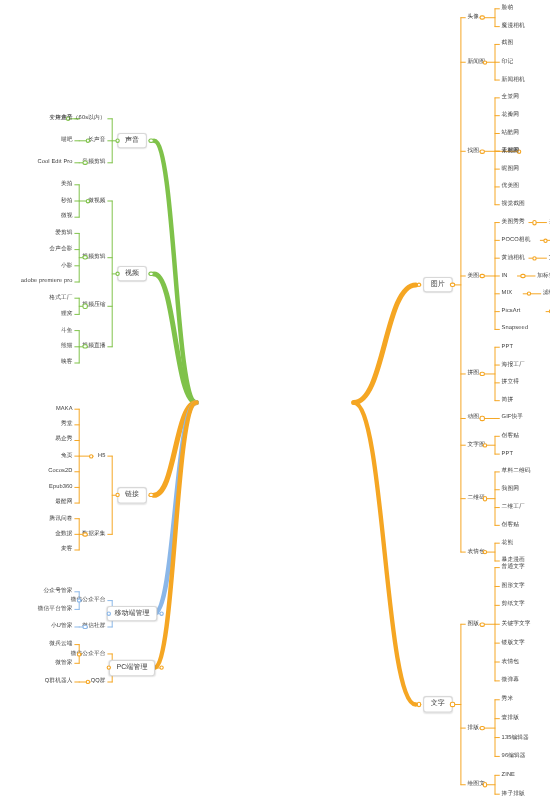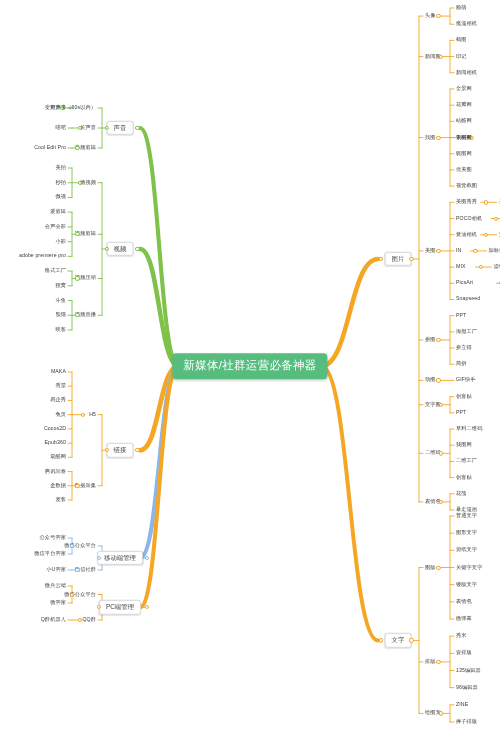--- a/index.html
+++ b/index.html
@@ -419,14 +419,13 @@
       <div class="handle o" style="left: 438.4px; top: 661.917px;"></div>
       <div class="node right" style="left: 456px; top: 636.167px;">秀米</div>
       <div class="node right" style="left: 456px; top: 653.333px;">壹排版</div>
       <div class="node right" style="left: 456px; top: 670.5px;">135编辑器</div>
       <div class="node right" style="left: 456px; top: 687.667px;">96编辑器</div>
       <div class="node right" style="left: 425px; top: 713.417px;">绘图文</div>
       <div class="handle o" style="left: 441px; top: 713.417px;"></div>
       <div class="node right" style="left: 456px; top: 704.833px;">ZINE</div>
       <div class="node right" style="left: 456px; top: 722px;">捧子排版</div>
     </div>
-  <div id="root-node" style="left: 250px; top: 366px;">新媒体/社群运营必备神器</div>
 </div>
 
 </body></html>

